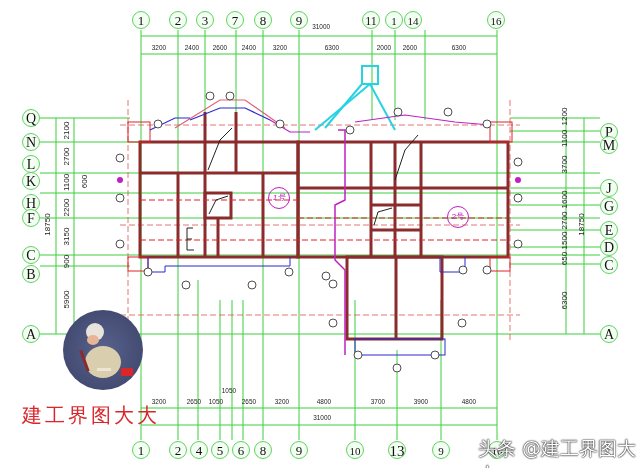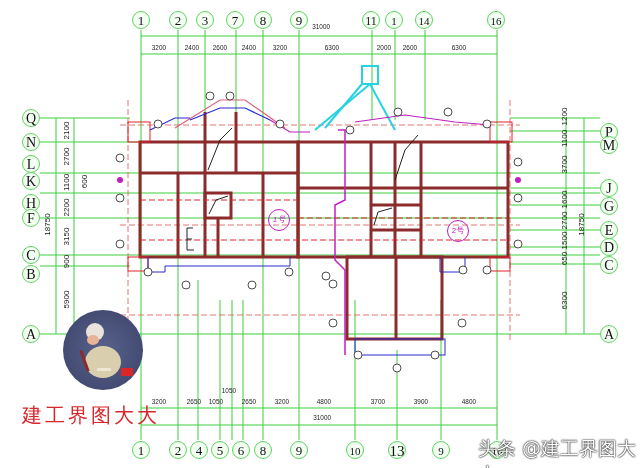--- a/index.html
+++ b/index.html
@@ -169,32 +169,32 @@
       <circle cx="397" cy="368" r="4"></circle>
       <circle cx="463" cy="270" r="4"></circle>
       <circle cx="487" cy="270" r="4"></circle>
   </g>
   <g fill="#c020c0">
     <circle cx="120" cy="180" r="3"></circle>
     <circle cx="518" cy="180" r="3"></circle>
   </g>
 </svg>
 
-<div class="room-tag" style="left:268px;top:209px;font-style:italic;">1号</div>
-<div class="room-tag" style="left:447px;top:220px;">2号</div>
+<div class="room-tag" style="left:268px;top:187px;font-style:italic;">1号</div>
+<div class="room-tag" style="left:447px;top:206px;">2号</div>
 
 <div class="bubble num" style="left:132px;top:11px;">1</div>
 <div class="bubble num" style="left:169px;top:11px;">2</div>
 <div class="bubble num" style="left:196px;top:11px;">3</div>
 <div class="bubble num" style="left:226px;top:11px;">7</div>
 <div class="bubble num" style="left:254px;top:11px;">8</div>
 <div class="bubble num" style="left:290px;top:11px;">9</div>
 <div class="bubble num" style="left:362px;top:11px;font-size:12px;">11</div>
 <div class="bubble num" style="left:385px;top:11px;font-size:11px;">1</div>
-<div class="bubble num" style="left:415px;top:11px;font-size:11px;">14</div>
+<div class="bubble num" style="left:404px;top:11px;font-size:11px;">14</div>
 <div class="bubble num" style="left:487px;top:11px;font-size:11px;">16</div>
 
 <div class="dim" style="left:310px;top:22px;">31000</div>
 <div class="dim" style="left:150px;top:43px;">3200</div>
 <div class="dim" style="left:183px;top:43px;">2400</div>
 <div class="dim" style="left:211px;top:43px;">2600</div>
 <div class="dim" style="left:240px;top:43px;">2400</div>
 <div class="dim" style="left:271px;top:43px;">3200</div>
 <div class="dim" style="left:323px;top:43px;">6300</div>
 <div class="dim" style="left:375px;top:43px;">2000</div>

